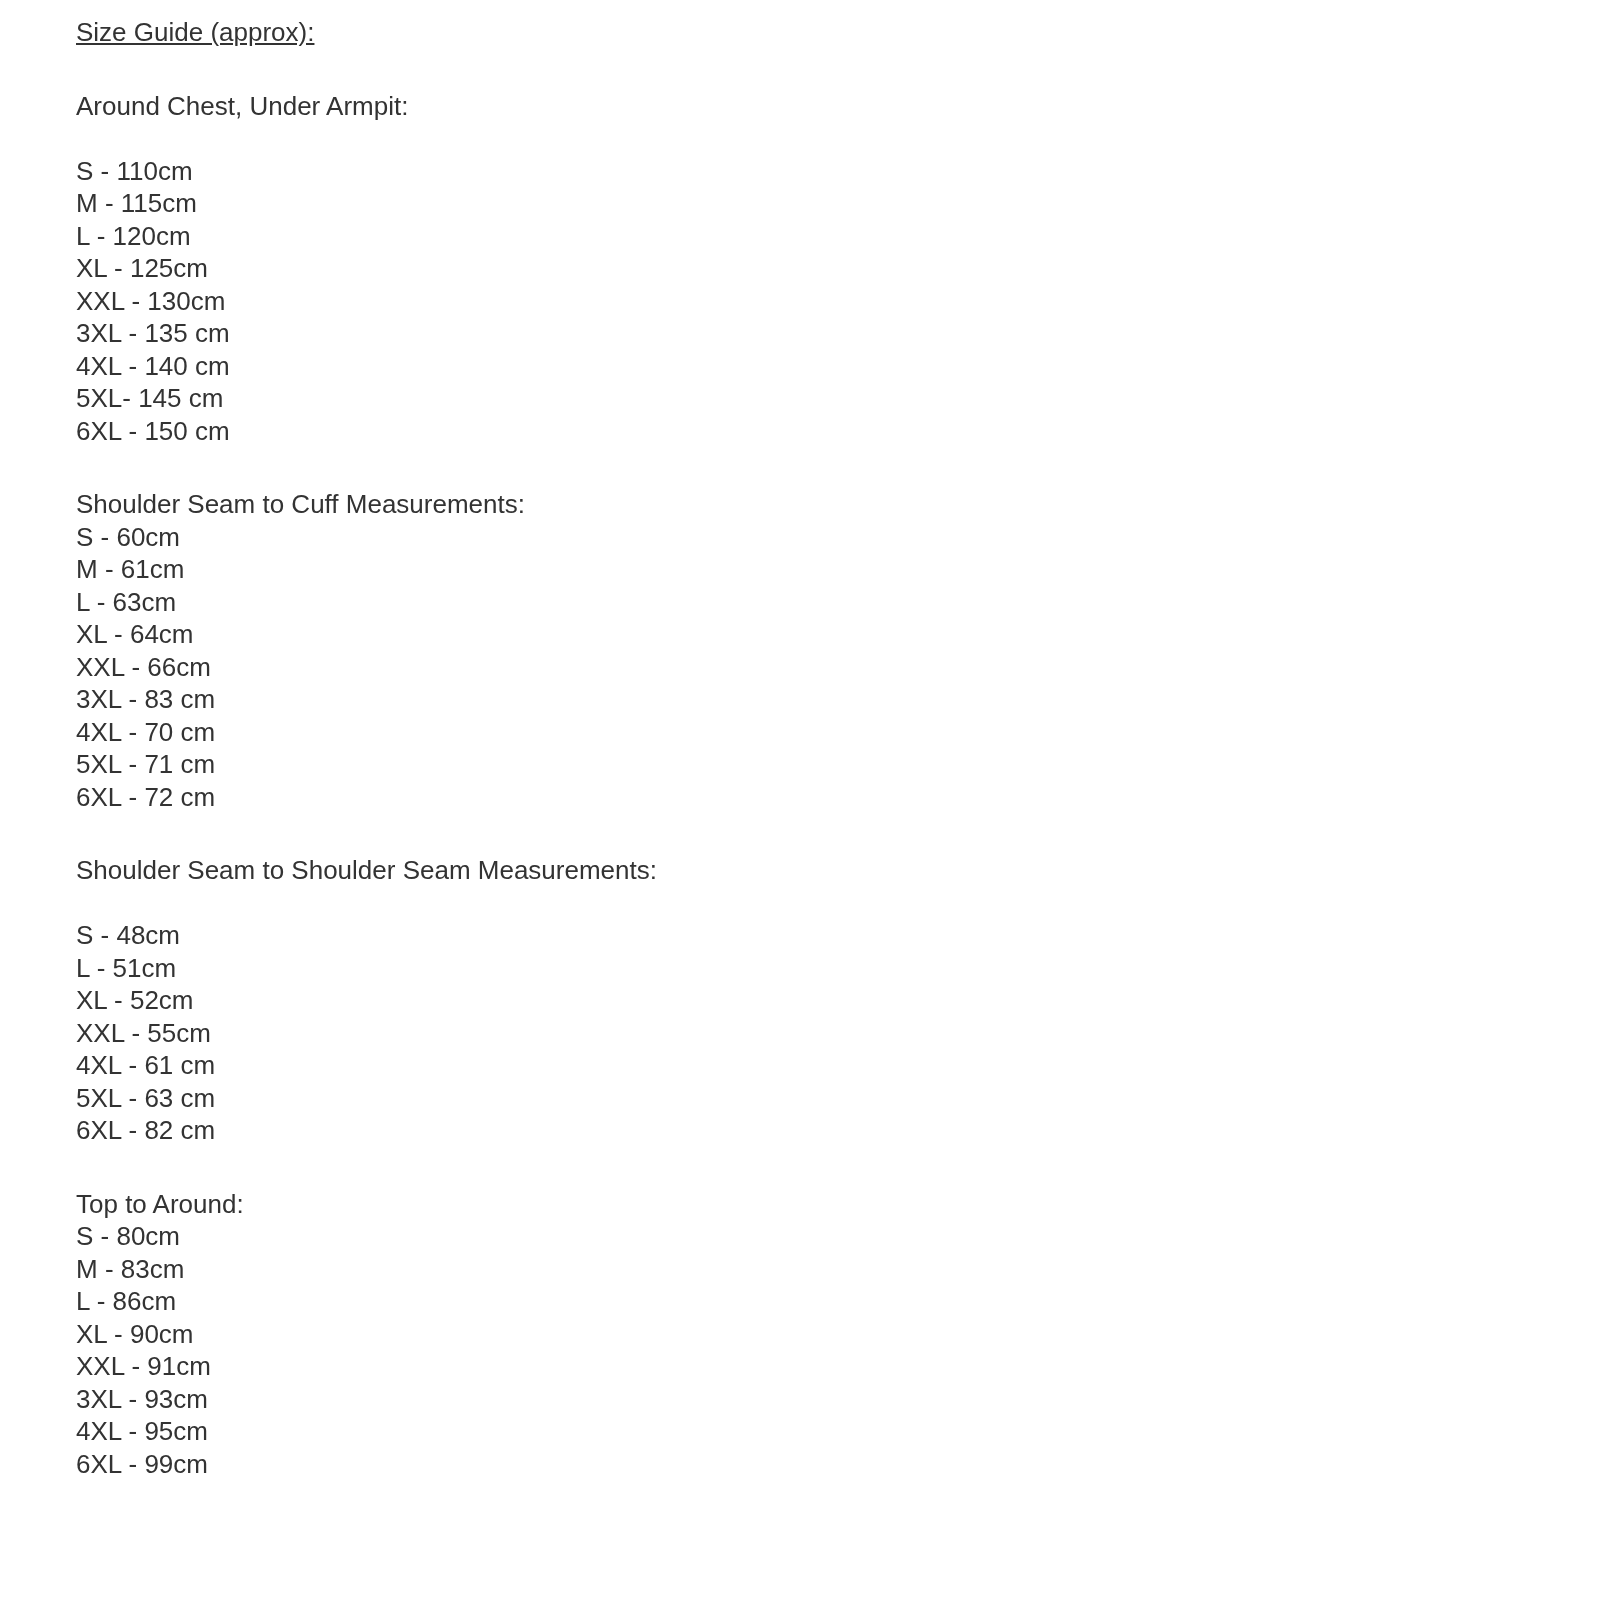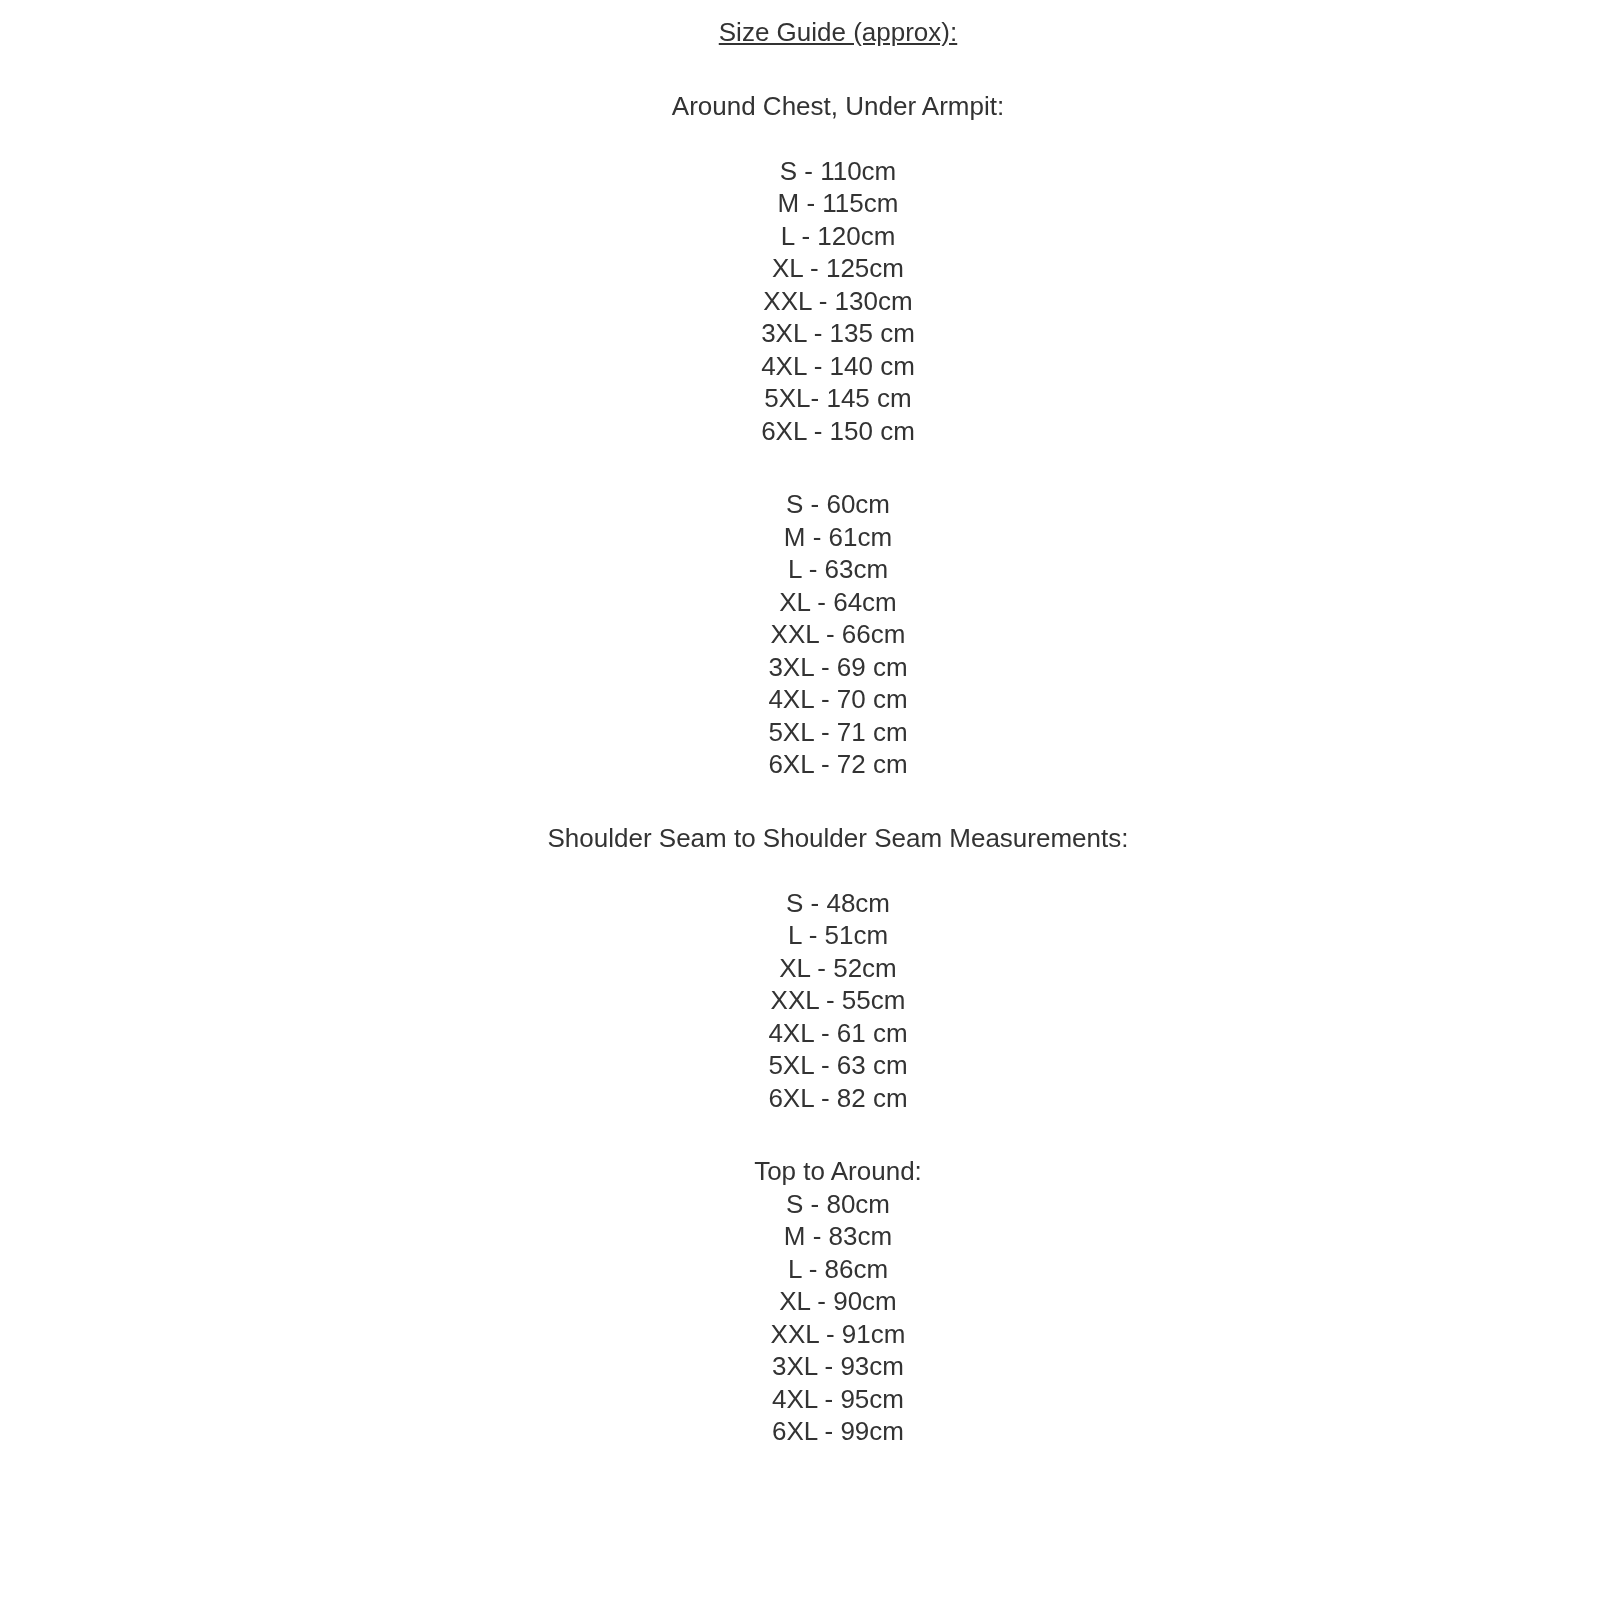--- a/index.html
+++ b/index.html
@@ -12,21 +12,20 @@
     height: 1600px;
     overflow: hidden;
     font-family: "Liberation Sans", "DejaVu Sans", sans-serif;
     color: #333333;
   }
   .doc {
     box-sizing: border-box;
     width: 1600px;
     padding-top: 16px;
     padding-left: 76px; 
-    text-align: center;
     font-size: 26px;
     line-height: 32.5px;
   }
   .title {
     text-decoration: underline;
     margin-bottom: 32.5px;
   }
   .size-section {
     margin-top: 41px;
   }
@@ -52,26 +51,27 @@
         <div class="size-line">M - 115cm</div>
         <div class="size-line">L - 120cm</div>
         <div class="size-line">XL - 125cm</div>
         <div class="size-line">XXL - 130cm</div>
         <div class="size-line">3XL - 135 cm</div>
         <div class="size-line">4XL - 140 cm</div>
         <div class="size-line">5XL- 145 cm</div>
         <div class="size-line">6XL - 150 cm</div>
       </section>
       <section class="size-section">
+        <div class="heading">Shoulder Seam to Cuff Measurements:</div>
         <div class="size-line">S - 60cm</div>
         <div class="size-line">M - 61cm</div>
         <div class="size-line">L - 63cm</div>
         <div class="size-line">XL - 64cm</div>
         <div class="size-line">XXL - 66cm</div>
-        <div class="size-line">3XL - 69 cm</div>
+        <div class="size-line">3XL - 83 cm</div>
         <div class="size-line">4XL - 70 cm</div>
         <div class="size-line">5XL - 71 cm</div>
         <div class="size-line">6XL - 72 cm</div>
       </section>
       <section class="size-section">
         <div class="heading gap-after">Shoulder Seam to Shoulder Seam Measurements:</div>
         <div class="size-line">S - 48cm</div>
         <div class="size-line">L - 51cm</div>
         <div class="size-line">XL - 52cm</div>
         <div class="size-line">XXL - 55cm</div>

